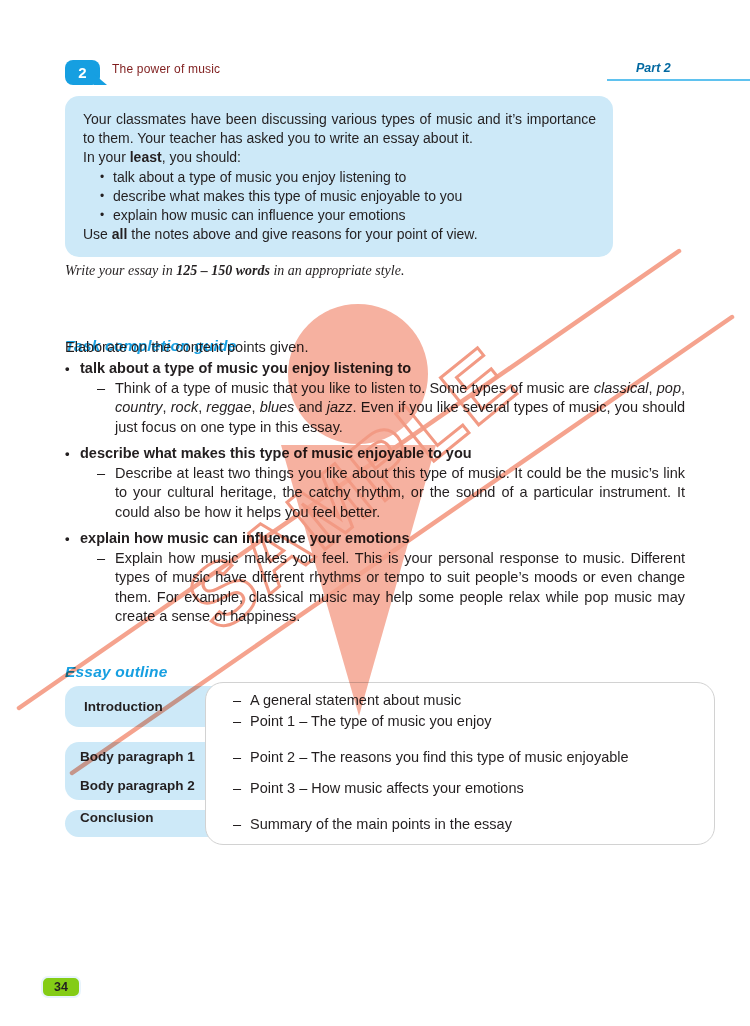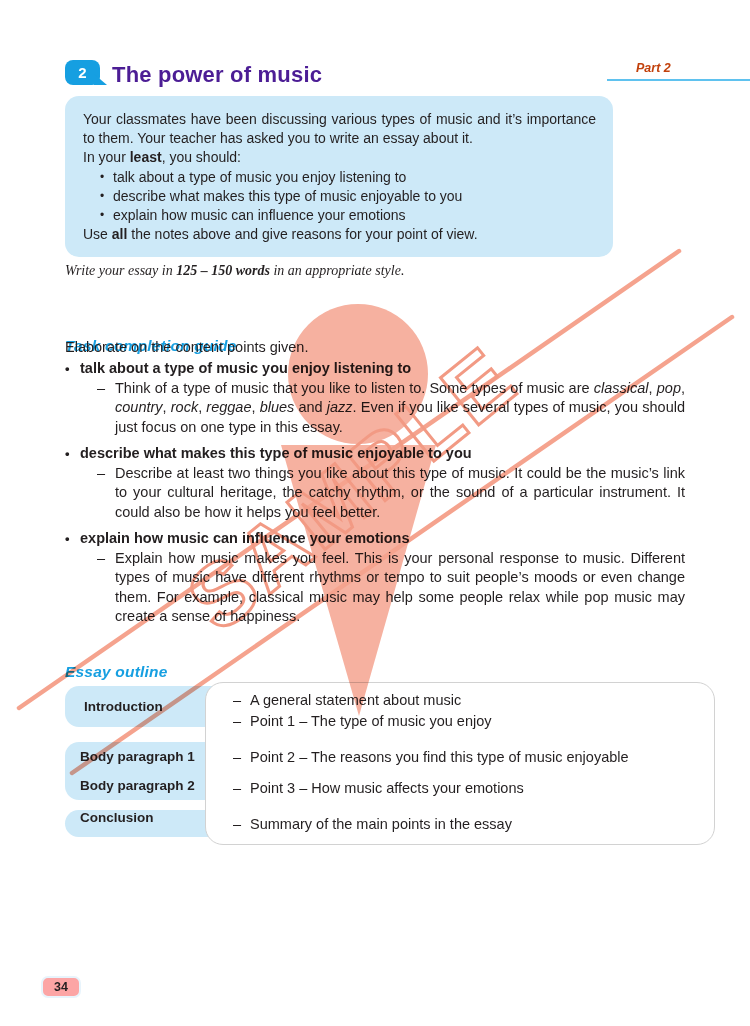--- a/index.html
+++ b/index.html
@@ -16,26 +16,26 @@
     position:absolute; left:65px; top:60px; width:35px; height:25px;
     background:#169fe1; border-radius:8px; color:#fff; font-weight:bold;
     font-size:15px; display:flex; align-items:center; justify-content:center;
     z-index:2;
   }
   .badge::after {
     content:""; position:absolute; right:-7px; bottom:0; width:0; height:0;
     border-top:11px solid transparent; border-left:13px solid #169fe1;
   }
   .page-title {
-    position:absolute; left:112px; top:62px; font-size:22px; font-weight:bold;
-    color:#4c1d95; letter-spacing:0.2px;
+    position:absolute; left:112px; top:62px; font-size:12px; font-weight:normal;
+    color:#7f1d1d; letter-spacing:0.2px;
   }
   .part-label {
     position:absolute; left:636px; top:61px; font-size:12.5px; font-weight:bold;
-    font-style:italic; color:#c2410c;
+    font-style:italic; color:#0369a1;
   }
   .part-underline {
     position:absolute; left:607px; top:79px; width:143px; height:2px;
     background:#5fc2ef;
   }
 
   
   .task-box {
     position:absolute; left:65px; top:96px; width:548px; box-sizing:border-box;
     background:#cde9f8; border-radius:14px; padding:14px 17px 13px 18px;
@@ -94,21 +94,21 @@
   }
   .label-conclusion { top:130px; height:27px; display:flex; align-items:flex-start; padding-left:15px; }
   .point-group { position:absolute; left:168px; width:470px; z-index:2; font-size:14.5px; line-height:20.5px; }
   .pg-1 { top:10px; } .pg-2 { top:67px; } .pg-3 { top:98px; } .pg-4 { top:134px; }
   .point-row { display:flex; }
   .point-row .dash { width:17px; flex:none; }
 
   
   .page-num {
     position:absolute; left:41px; top:976px; width:40px; height:22px;
-    background:#fca5a5; border:2px solid #e8f4fc; border-radius:7px;
+    background:#84cc16; border:2px solid #e8f4fc; border-radius:7px;
     box-sizing:border-box; display:flex; align-items:center;
     justify-content:center; font-size:12.5px; font-weight:bold;
   }
 
   
   .watermark {
     position:absolute; left:0; top:0; width:750px; height:1026px;
     mix-blend-mode:multiply; pointer-events:none; z-index:5;
   }
 </style>

